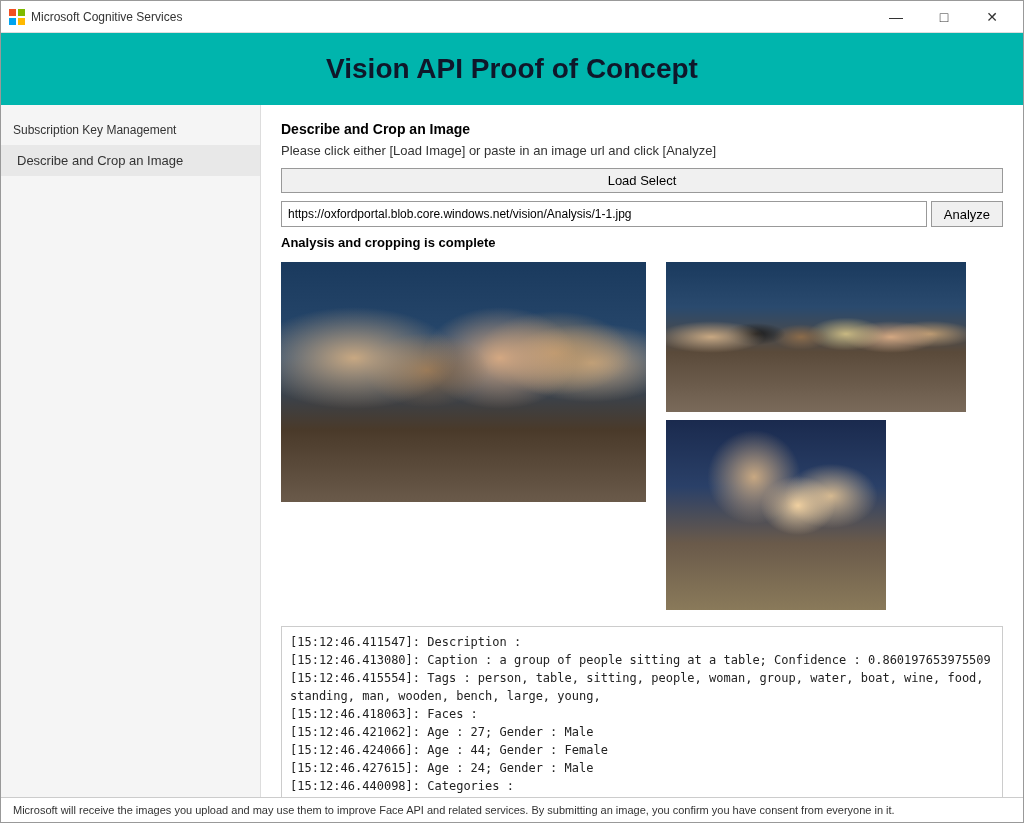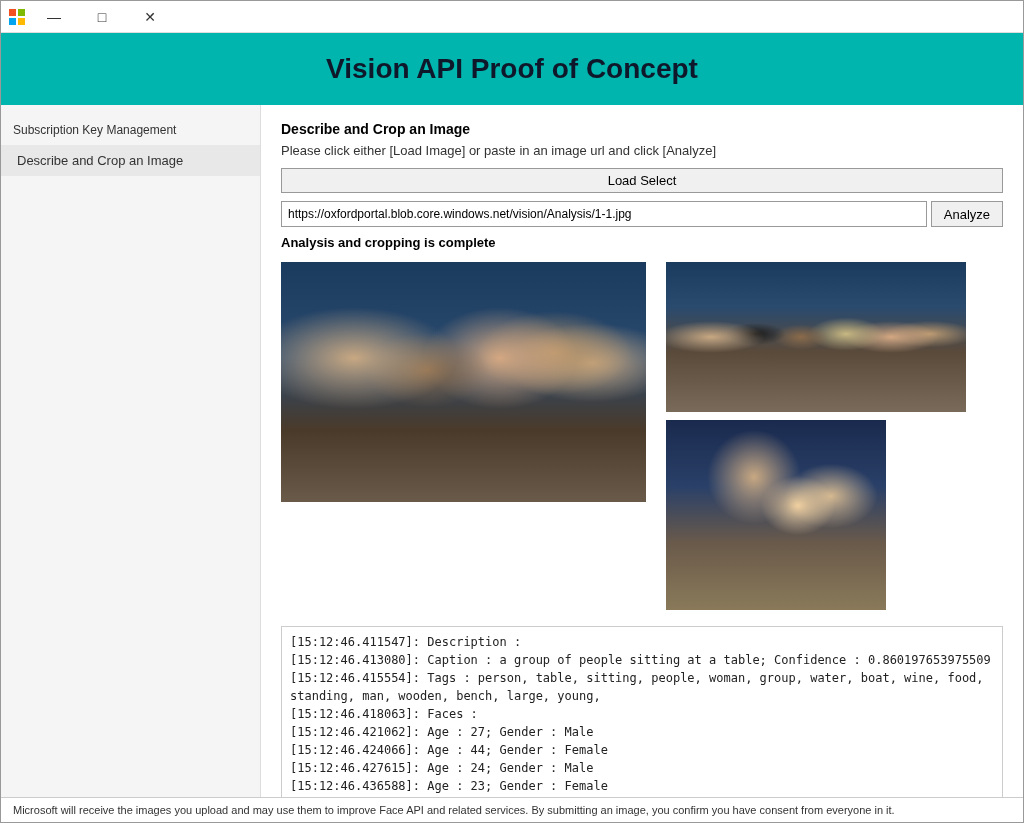--- a/index.html
+++ b/index.html
@@ -227,20 +227,21 @@
 
 <div class="title-bar">
   <div class="title-bar-icon">
     <svg width="16" height="16" viewBox="0 0 16 16">
       <rect x="0" y="0" width="7" height="7" fill="#f25022"></rect>
       <rect x="9" y="0" width="7" height="7" fill="#7fba00"></rect>
       <rect x="0" y="9" width="7" height="7" fill="#00a4ef"></rect>
       <rect x="9" y="9" width="7" height="7" fill="#ffb900"></rect>
     </svg>
   </div>
+  <span class="title-bar-title">Microsoft Cognitive Services</span>
   <div class="title-bar-controls">
     <button class="title-bar-btn">—</button>
     <button class="title-bar-btn">□</button>
     <button class="title-bar-btn close">✕</button>
   </div>
 </div>
 
 <div class="app-header">
   <h1>Vision API Proof of Concept</h1>
 </div>
@@ -283,21 +284,20 @@
     </div>
 
     <div class="log-area" id="log-container">
     <div class="log-line">[15:12:46.411547]: Description :</div>
         <div class="log-line">[15:12:46.413080]:    Caption : a group of people sitting at a table; Confidence : 0.860197653975509</div>
         <div class="log-line">[15:12:46.415554]:    Tags : person, table, sitting, people, woman, group, water, boat, wine, food, standing, man, wooden, bench, large, young,</div>
         <div class="log-line">[15:12:46.418063]: Faces :</div>
         <div class="log-line">[15:12:46.421062]:    Age : 27; Gender : Male</div>
         <div class="log-line">[15:12:46.424066]:    Age : 44; Gender : Female</div>
         <div class="log-line">[15:12:46.427615]:    Age : 24; Gender : Male</div>
-        <div class="log-line">[15:12:46.436588]:    Age : 23; Gender : Female</div>
         <div class="log-line">[15:12:46.440098]: Categories :</div>
       </div>
 
   </div>
 </div>
 
 <div class="app-footer">
   <span>Microsoft will receive the images you upload and may use them to improve Face API and related services. By submitting an image, you confirm you have consent from everyone in it.</span>
 </div>
 

